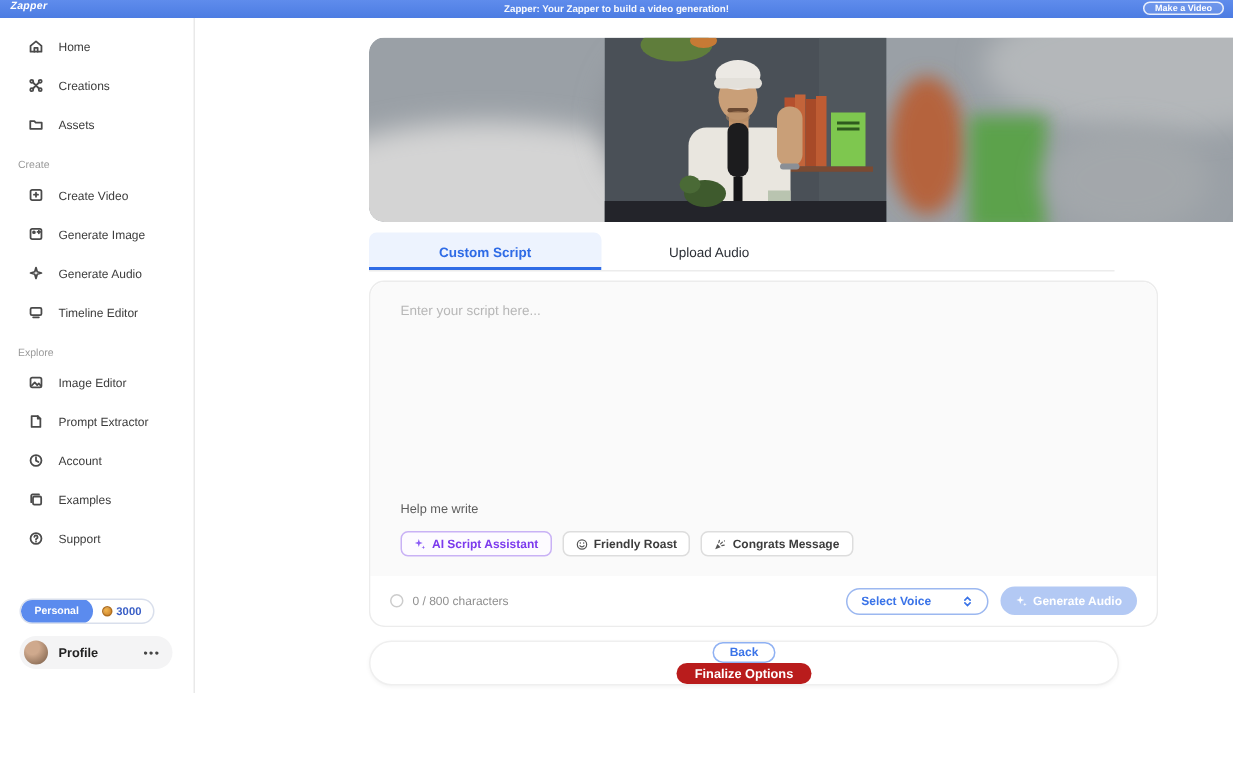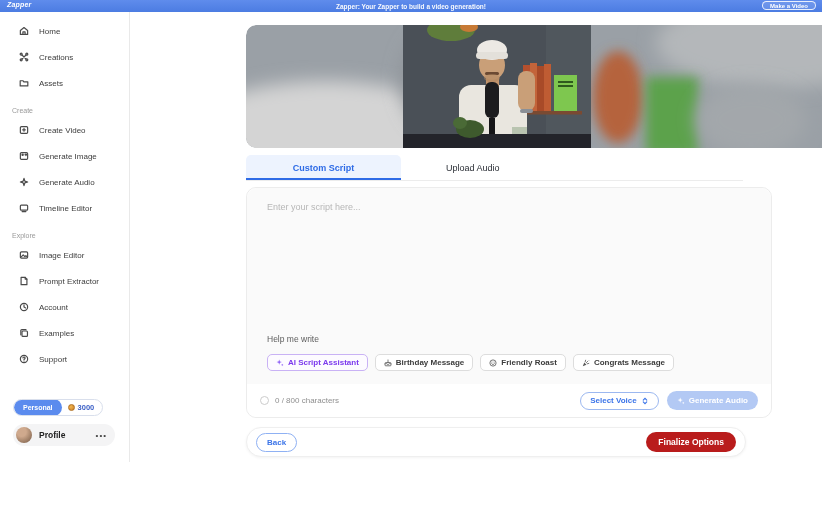--- a/index.html
+++ b/index.html
@@ -61,30 +61,30 @@
   .chips { position:absolute; left:20px; bottom:13px; display:flex; gap:7px; }
   .chip { display:flex; align-items:center; gap:4px; height:17px; padding:0 8px; background:#fff;
           border:1px solid #ddd; border-radius:5px; font-size:8px; color:#3c3c3c; font-weight:bold; cursor:pointer; }
   .chip.ai { border-color:#c9b2f5; color:#7c3aed; background:#fdfbff; }
   .chip svg { width:8px; height:8px; }
 
   .char-row { height:33px; display:flex; align-items:center; padding:0 13px; background:#fff;
               border-radius:0 0 10px 10px; }
   .char-circle { width:9px; height:9px; border:1px solid #ccc; border-radius:50%; margin-right:6px; }
   .char-count { font-size:8px; color:#8f8f8f; flex:1; }
-  .voice-btn { display:flex; align-items:center; gap:4px; height:18px; padding:0 9px; border:1px solid #9cb8f0;
+  .voice-btn { display:flex; align-items:center; gap:20px; height:18px; padding:0 9px; border:1px solid #9cb8f0;
                border-radius:9px; color:#3b74e8; font-size:8px; font-weight:bold; background:#fff; cursor:pointer; }
   .gen-btn { display:flex; align-items:center; gap:4px; height:19px; padding:0 10px; margin-left:8px;
              background:#b3c9f4; color:#fff; border:none; border-radius:10px; font-size:8px; font-weight:bold;
              cursor:pointer; }
   .gen-btn svg, .voice-btn svg { width:8px; height:8px; }
 
   .footer-bar { margin-top:9px; width:500px; height:30px; background:#fff; border:1px solid #efefef;
                 border-radius:15px; box-shadow:0 1px 3px rgba(0,0,0,.05); display:flex; align-items:center;
-                justify-content:space-between; padding:0 9px; }
+                justify-content:space-between; padding:0 9px;flex-direction:column; }
   .back-btn { height:19px; padding:0 10px; background:#fff; border:1px solid #8fb1f3; border-radius:10px;
               color:#3b74e8; font-size:8px; font-weight:bold; cursor:pointer; }
   .finalize-btn { height:20px; padding:0 12px; background:#b91c1c; border:none; border-radius:10px;
                   color:#fff; font-size:8.5px; font-weight:bold; cursor:pointer; }
 </style>
 </head>
 <body>
 
 <div class="topbar">
   <span class="brand">Zapper</span>
@@ -280,28 +280,20 @@
       <div class="chips">
         <div class="chip ai">
           <svg viewBox="0 0 10 10" fill="#8b5cf6">
               <path d="M4 0.5 4.8 3 7.3 3.8 4.8 4.6 4 7.1 3.2 4.6 0.7 3.8 3.2 3 Z"></path>
               <path d="M7.8 5.8 8.2 7 9.4 7.4 8.2 7.8 7.8 9 7.4 7.8 6.2 7.4 7.4 7 Z"></path>
             </svg>
           <span>AI Script Assistant</span>
         </div>
         <div class="chip">
           <svg viewBox="0 0 10 10" fill="none" stroke="#555" stroke-width="1">
-              <rect x="1.2" y="4.5" width="7.6" height="4" rx="1"></rect>
-              <path d="M5 4.5 V2.8 M5 1.2 v.6" stroke-linecap="round"></path>
-              <path d="M1.2 6.3 c1-.8 2-.8 2.5 0 c.8.8 1.8.8 2.6 0 c.5-.8 1.5-.8 2.5 0"></path>
-            </svg>
-          <span>Birthday Message</span>
-        </div>
-        <div class="chip">
-          <svg viewBox="0 0 10 10" fill="none" stroke="#555" stroke-width="1">
               <circle cx="5" cy="5" r="3.9"></circle>
               <path d="M3.3 6 c.7 1.2 2.7 1.2 3.4 0" stroke-linecap="round"></path>
               <path d="M3.6 3.8 v.01 M6.4 3.8 v.01" stroke-linecap="round" stroke-width="1.2"></path>
             </svg>
           <span>Friendly Roast</span>
         </div>
         <div class="chip">
           <svg viewBox="0 0 10 10" fill="none" stroke="#555" stroke-width="1">
               <path d="M2.8 4.5 1 9 5.5 7.2 Z" fill="#555" stroke="none"></path>
               <path d="M5.5 4.5 7 3 M6.5 6 8.5 5.5 M4 3.5 4.5 1.5" stroke-linecap="round"></path>

